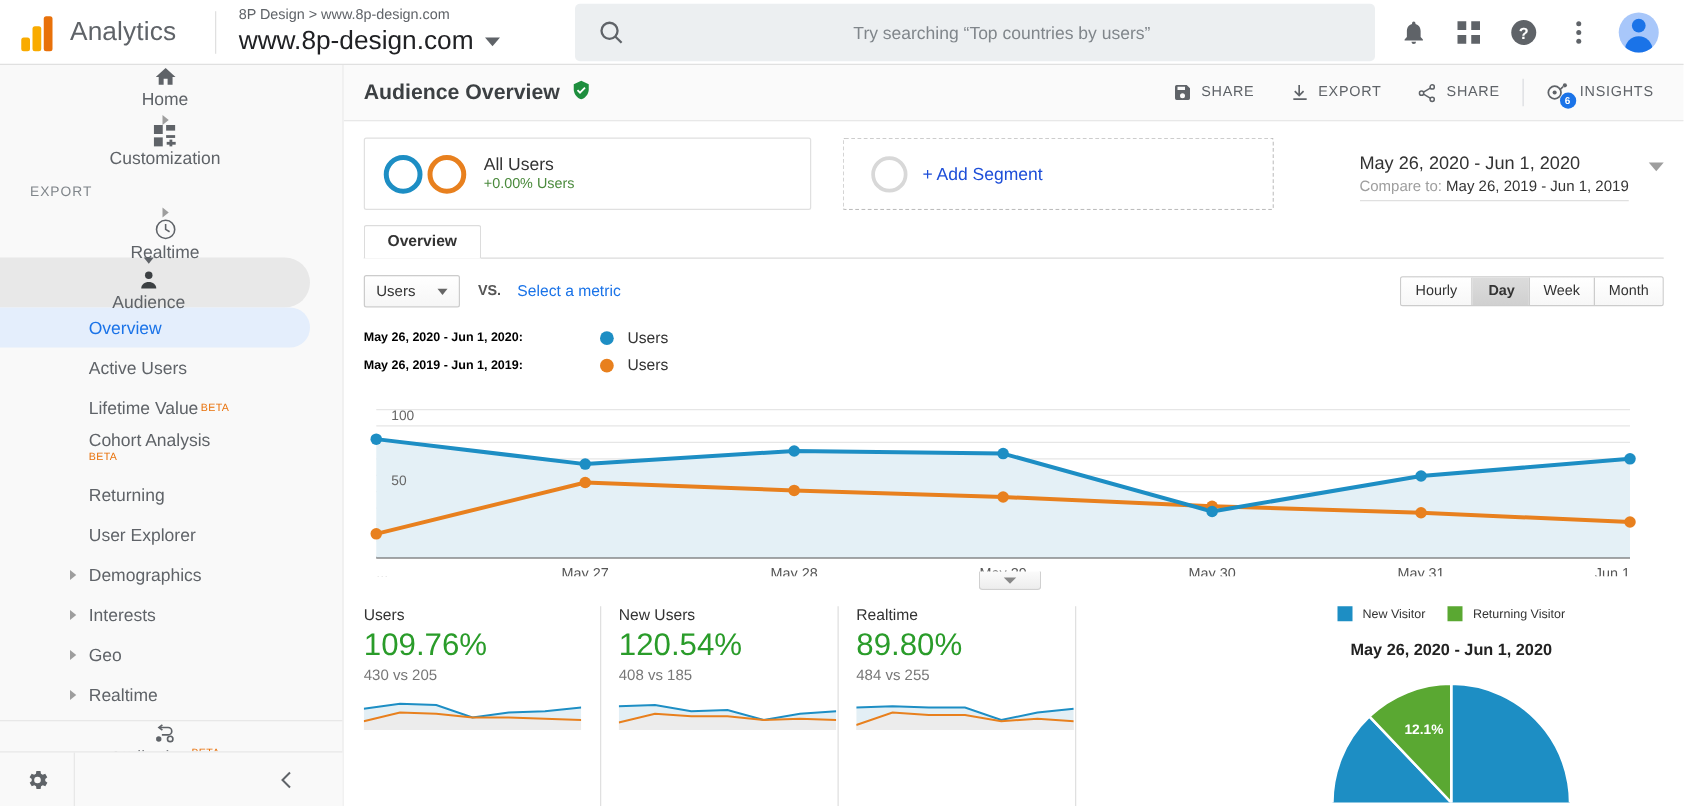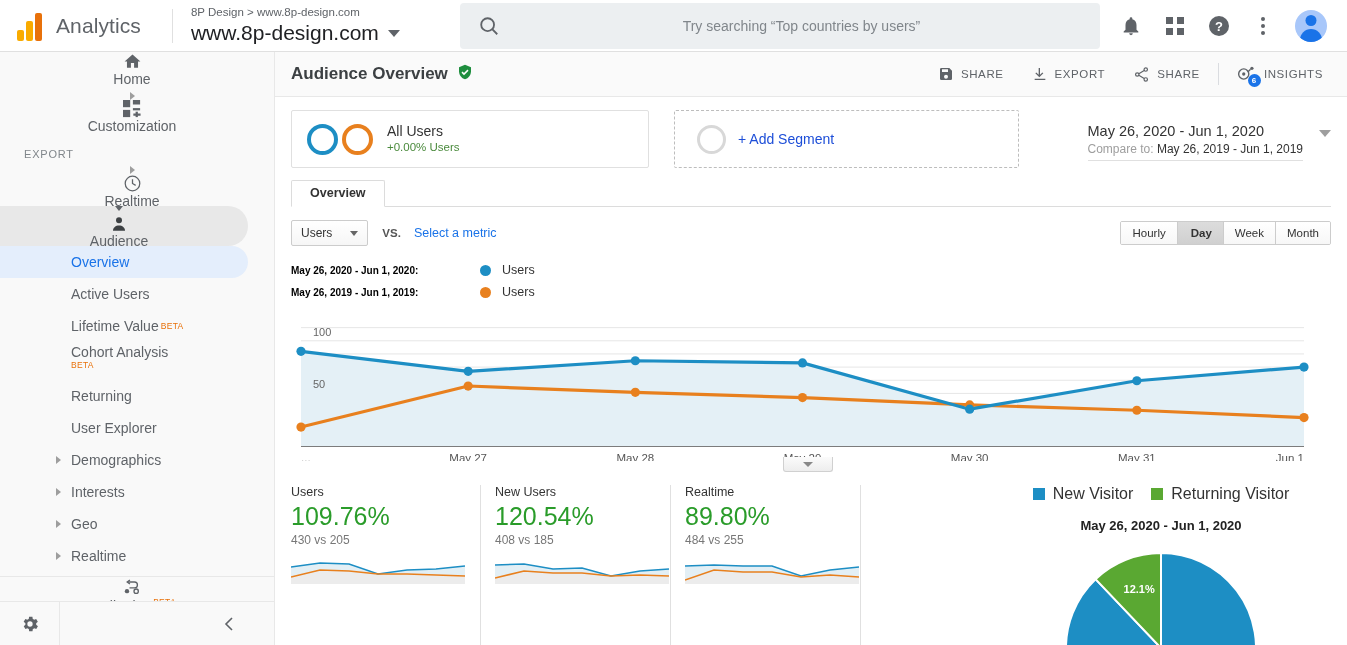--- a/index.html
+++ b/index.html
@@ -248,21 +248,21 @@
   .metric-cards { display: flex; flex: none; }
   .mcard { width: 190px; padding-right: 14px; border-right: 1px solid #e0e0e0; padding-left: 14px;}
   .mcard:first-child { padding-left: 0; }
   .mcard-title { font-size: 12.5px; color: #333; }
   .mcard-val { font-size: 25px; color: #2a9c2a; line-height: 34px; }
   .mcard-sub { font-size: 12px; color: #777; }
   .spark { margin-top: 7px; display:block; }
 
   .pie-block { margin-left: 135px; text-align: center; width: 330px; }
   .pie-legend { display: flex; justify-content: center; gap: 18px; align-items: center; }
-  .pl-item { display: flex; align-items: center; gap: 8px; font-size: 16px; color: #333;}
+  .pl-item { display: flex; align-items: center; gap: 8px; font-size: 10px; color: #333;}
   .pl-sw { width: 12px; height: 12px; }
   .pie-title { font-size: 13px; font-weight: bold; color: #222; margin-top: 15px; }
   .pie-svg { margin-top: 10px; }
   .pie-pct { font-size: 11px; fill: #fff; font-weight: bold; }
 </style>
 </head>
 <body>
 
 <div class="topbar">
   <div class="ga-logo">

